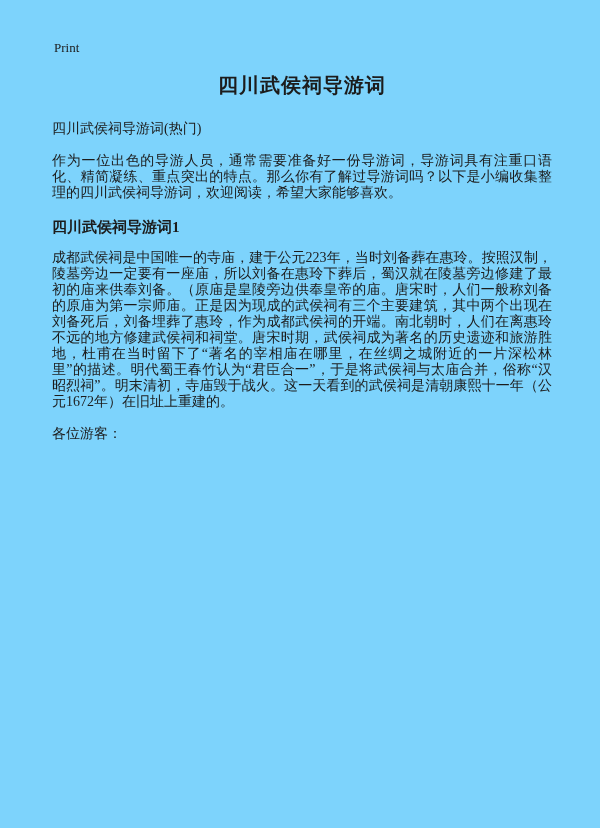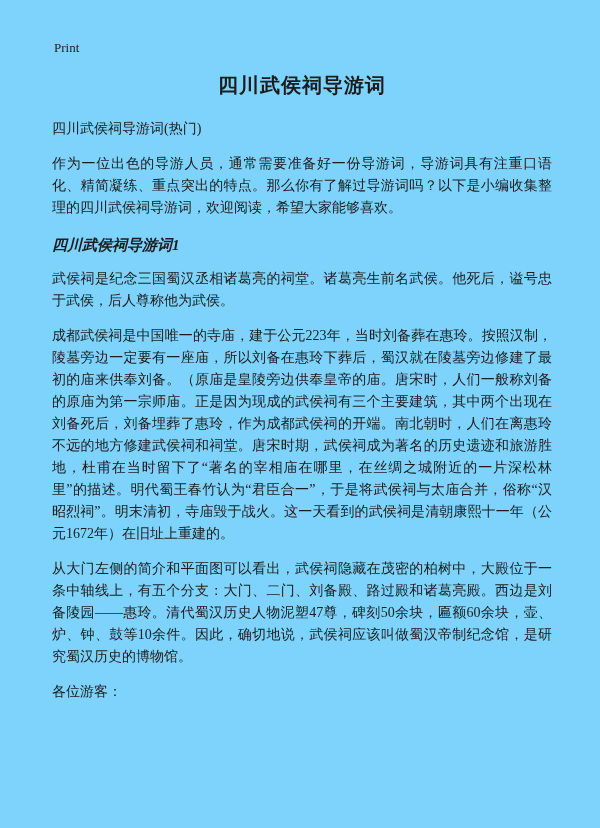--- a/index.html
+++ b/index.html
@@ -32,29 +32,28 @@
     margin: 16px 0 20px 0;
     letter-spacing: 1px;
   }
   .doc-subtitle {
     font-size: 14px;
     line-height: 20px;
     margin: 16px 0 14px 0;
   }
   .para {
     font-size: 14px;
-    line-height: 22px;
+    line-height: 16px;
     text-align: justify;
     margin: 0 0 13px 0;
   }
   .sec-heading {
     font-size: 15px;
     font-weight: bold;
     margin: 17px 0 13px 0;
-    font-style: italic;
   }
   .closing-line {
     font-size: 14px;
     line-height: 21px;
     margin: 0 0 13px 0;
   }
 </style>
 </head>
 <body>
 
@@ -63,23 +62,21 @@
   <div class="print-link">Print</div>
 
   <h1 class="doc-title">四川武侯祠导游词</h1>
 
   <p class="doc-subtitle">四川武侯祠导游词(热门)</p>
 
   <p class="para">作为一位出色的导游人员，通常需要准备好一份导游词，导游词具有注重口语化、精简凝练、重点突出的特点。那么你有了解过导游词吗？以下是小编收集整理的四川武侯祠导游词，欢迎阅读，希望大家能够喜欢。</p>
 
   <h2 class="sec-heading">四川武侯祠导游词1</h2>
 
-  <p class="para">武侯祠是纪念三国蜀汉丞相诸葛亮的祠堂。诸葛亮生前名武侯。他死后，谥号忠于武侯，后人尊称他为武侯。</p>
 
   <p class="para">成都武侯祠是中国唯一的寺庙，建于公元223年，当时刘备葬在惠玲。按照汉制，陵墓旁边一定要有一座庙，所以刘备在惠玲下葬后，蜀汉就在陵墓旁边修建了最初的庙来供奉刘备。（原庙是皇陵旁边供奉皇帝的庙。唐宋时，人们一般称刘备的原庙为第一宗师庙。正是因为现成的武侯祠有三个主要建筑，其中两个出现在刘备死后，刘备埋葬了惠玲，作为成都武侯祠的开端。南北朝时，人们在离惠玲不远的地方修建武侯祠和祠堂。唐宋时期，武侯祠成为著名的历史遗迹和旅游胜地，杜甫在当时留下了“著名的宰相庙在哪里，在丝绸之城附近的一片深松林里”的描述。明代蜀王春竹认为“君臣合一”，于是将武侯祠与太庙合并，俗称“汉昭烈祠”。明末清初，寺庙毁于战火。这一天看到的武侯祠是清朝康熙十一年（公元1672年）在旧址上重建的。</p>
 
 
-  <p class="para">从大门左侧的简介和平面图可以看出，武侯祠隐藏在茂密的柏树中，大殿位于一条中轴线上，有五个分支：大门、二门、刘备殿、路过殿和诸葛亮殿。西边是刘备陵园——惠玲。清代蜀汉历史人物泥塑47尊，碑刻50余块，匾额60余块，壶、炉、钟、鼓等10余件。因此，确切地说，武侯祠应该叫做蜀汉帝制纪念馆，是研究蜀汉历史的博物馆。</p>
 
 
   <p class="closing-line">各位游客：</p>
 
 </div>
 
 </body></html>

